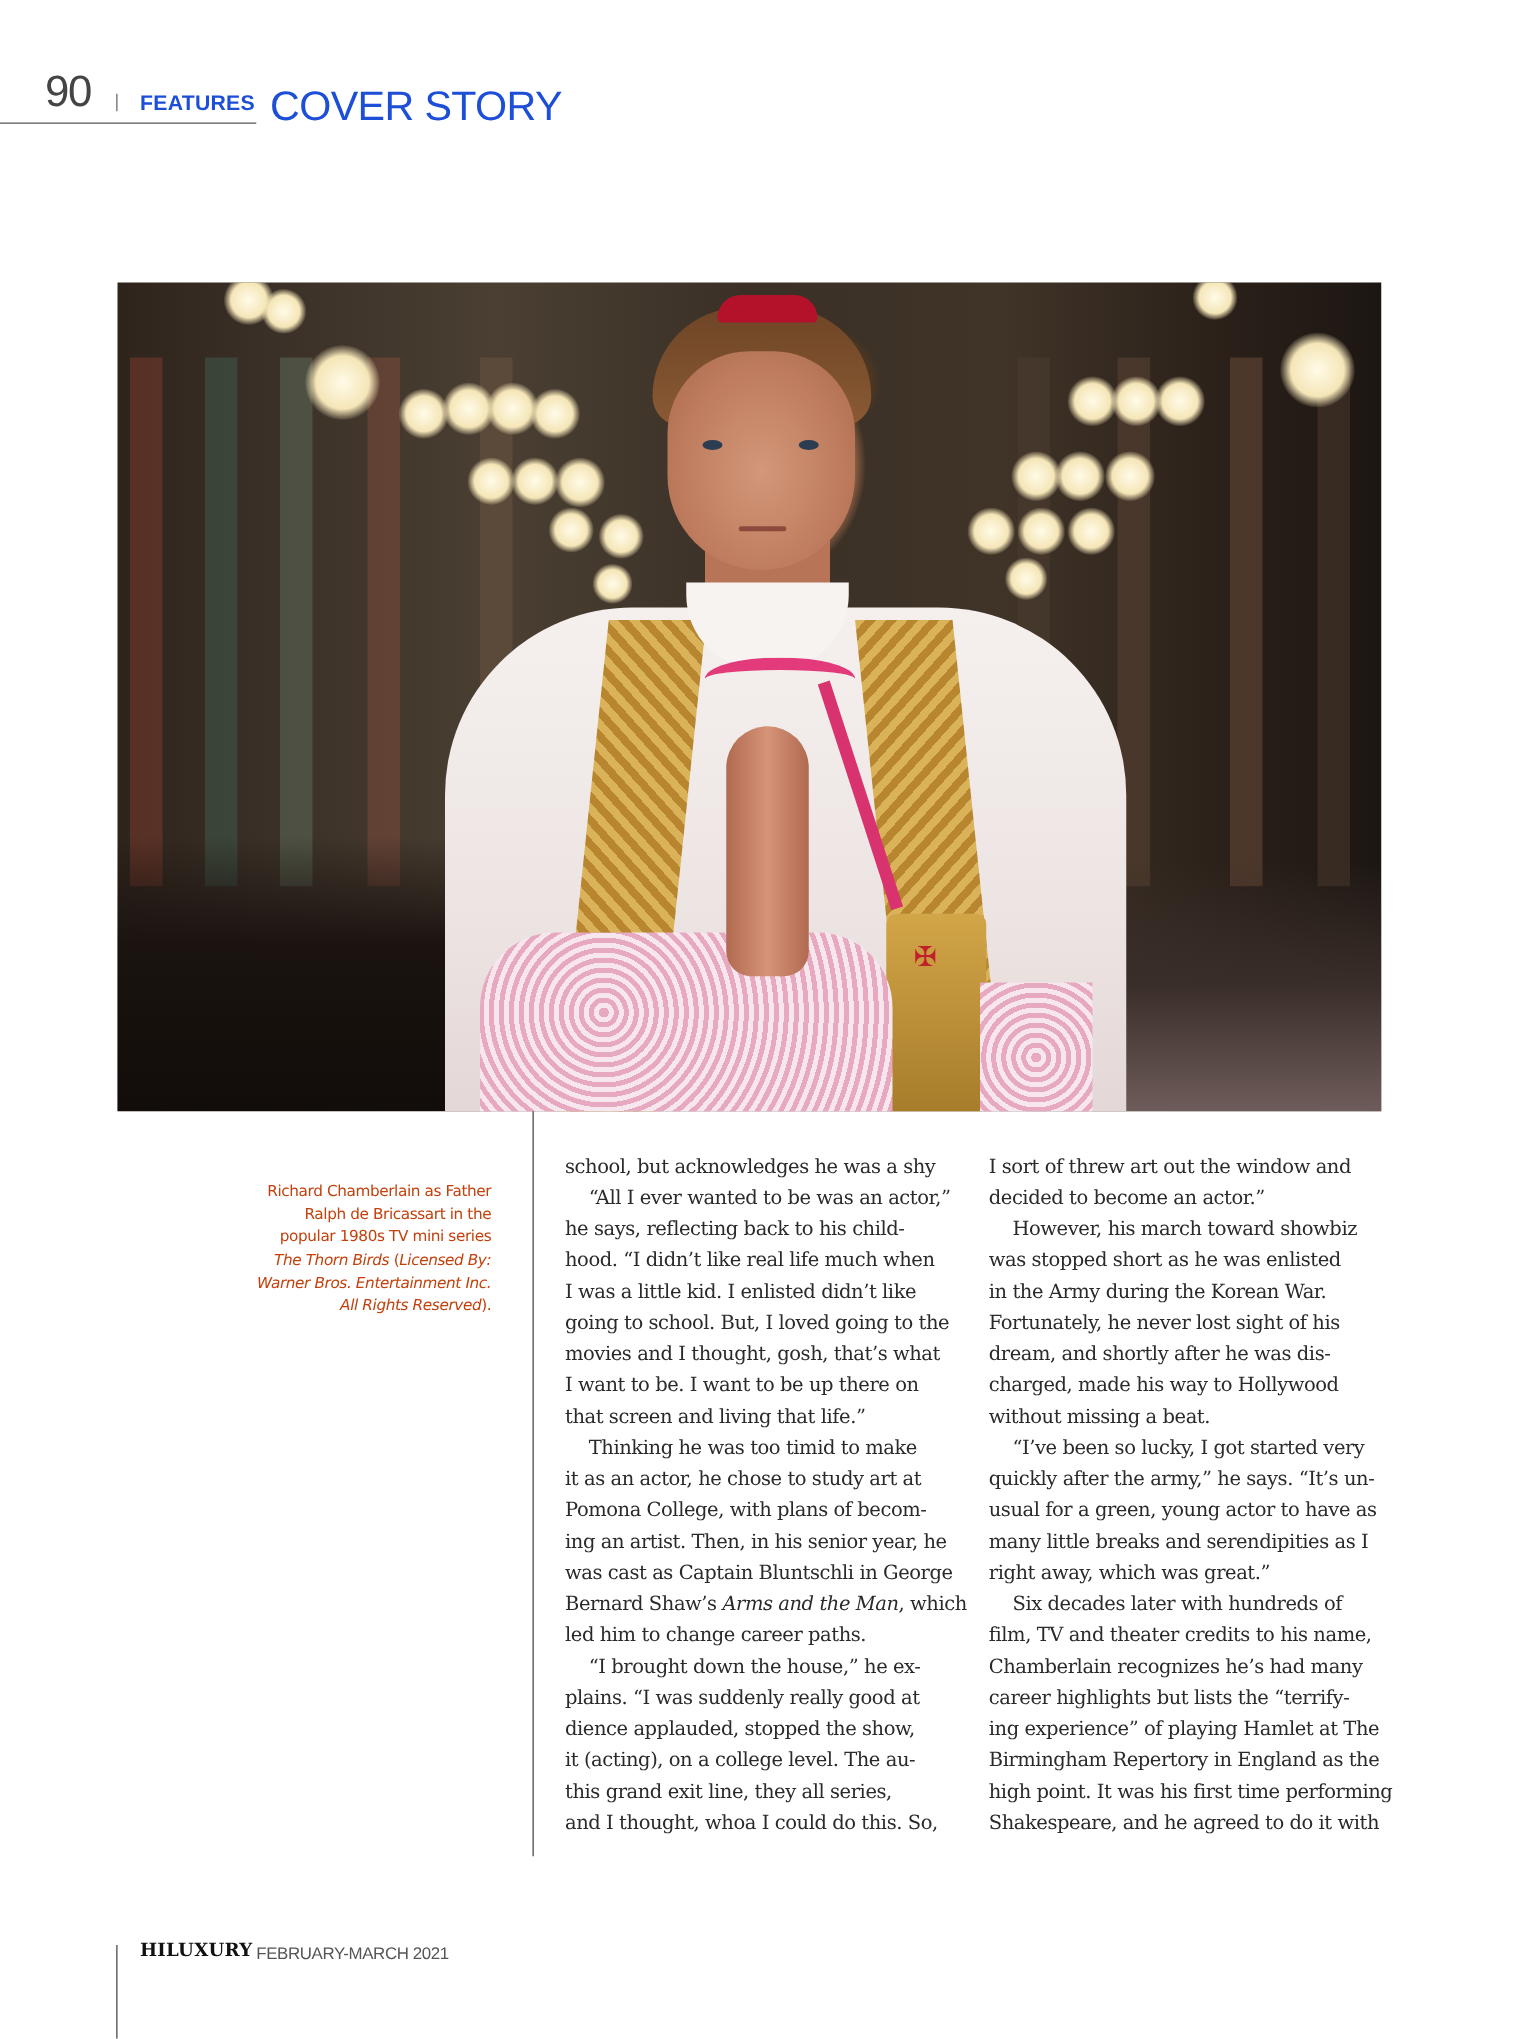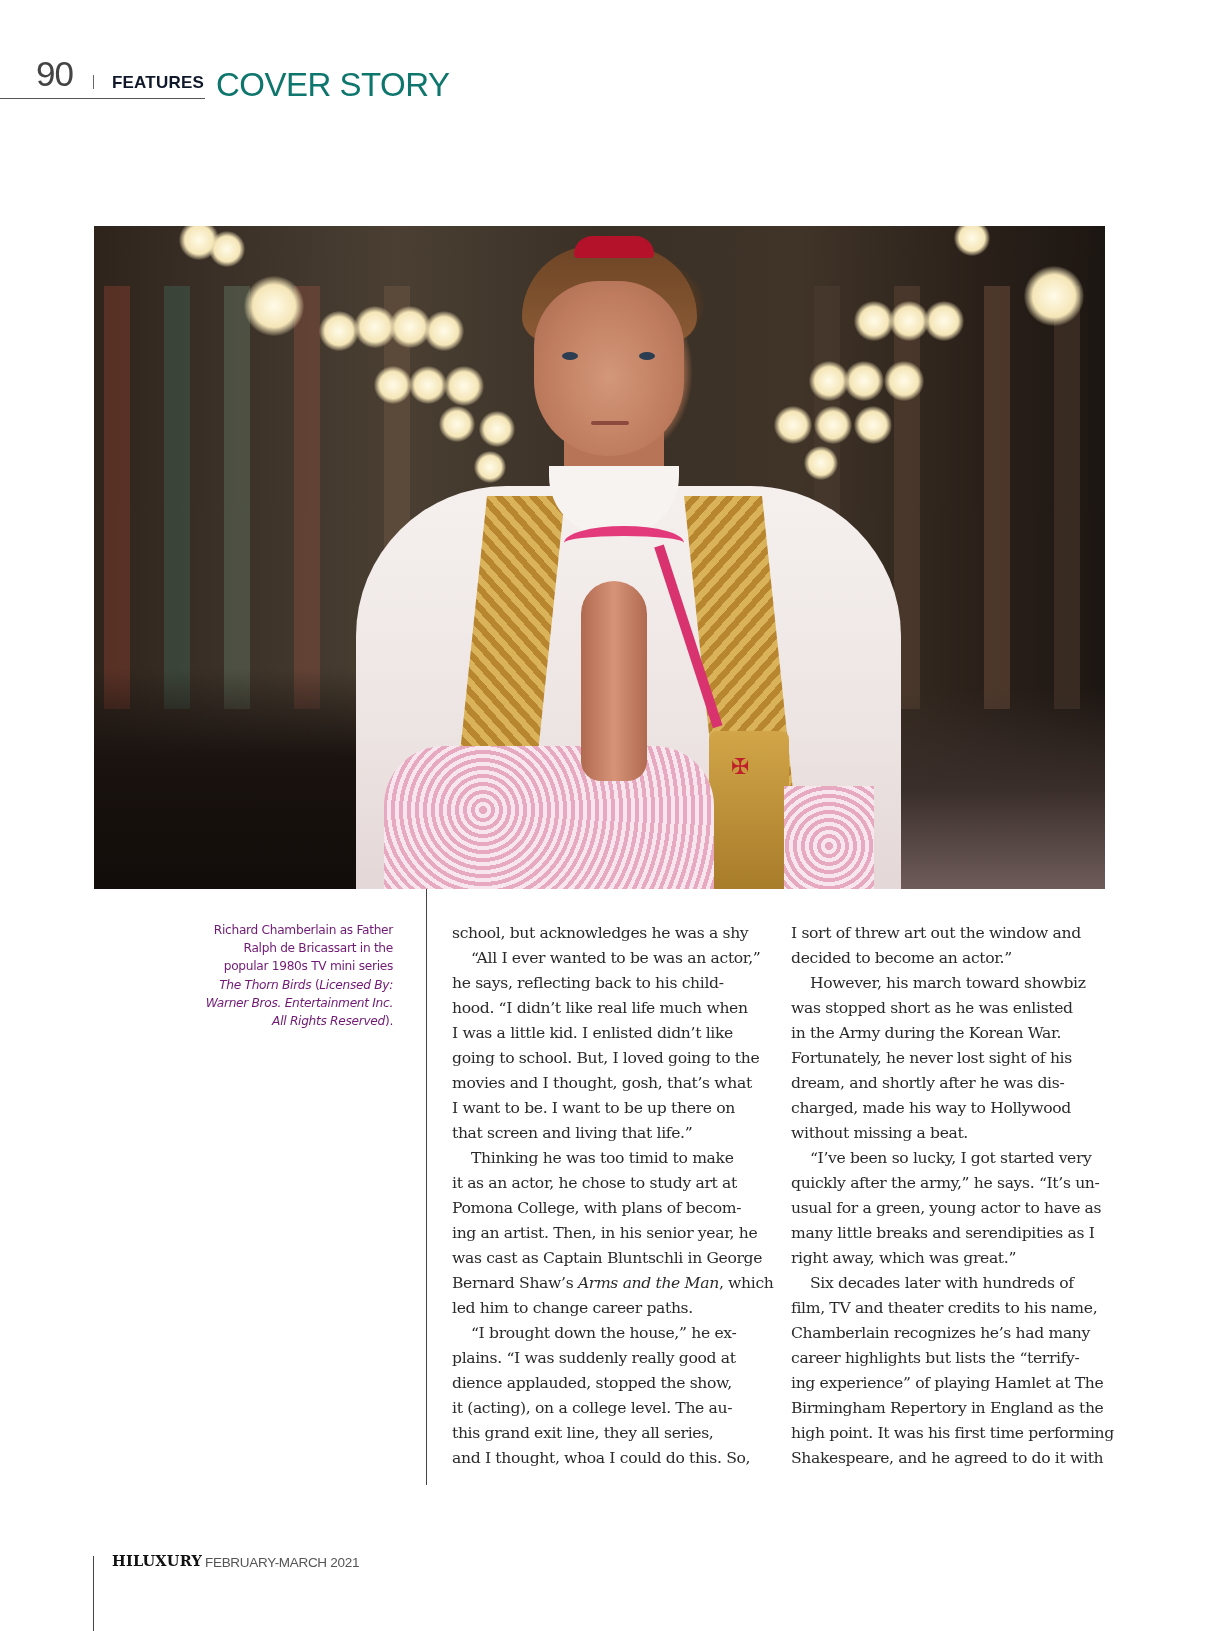--- a/index.html
+++ b/index.html
@@ -3,22 +3,22 @@
   <meta charset="utf-8">
   <style>
     * { margin: 0; padding: 0; box-sizing: border-box; }
     html, body { width: 1218px; height: 1631px; background: #ffffff; overflow: hidden; }
     body { position: relative; font-family: "DejaVu Serif", serif; color: #2b2b2b; }
 
     
     .hdr-rule { position: absolute; left: 0; top: 98px; width: 205px; height: 1px; background: #555; }
     .page-num { position: absolute; left: 36px; top: 56px; font-family: "Liberation Sans", sans-serif; font-weight: 300; font-size: 35px; color: #444; letter-spacing: -1px; line-height: 1; }
     .hdr-sep { position: absolute; left: 93px; top: 75px; width: 1px; height: 14px; background: #666; }
-    .section { position: absolute; left: 112px; top: 74px; font-family: "Liberation Sans", sans-serif; font-weight: 700; font-size: 17px; color: #0f172a; letter-spacing: 0.2px; line-height: 1; }
-    .subsection { position: absolute; left: 216px; top: 68px; font-family: "Liberation Sans", sans-serif; font-weight: 300; font-size: 33px; color: #0f766e; letter-spacing: -0.5px; line-height: 1; }
+    .section { position: absolute; left: 112px; top: 74px; font-family: "Liberation Sans", sans-serif; font-weight: 700; font-size: 17px; color: #1d4ed8; letter-spacing: 0.2px; line-height: 1; }
+    .subsection { position: absolute; left: 216px; top: 68px; font-family: "Liberation Sans", sans-serif; font-weight: 300; font-size: 33px; color: #1d4ed8; letter-spacing: -0.5px; line-height: 1; }
 
     
     .photo { position: absolute; left: 94px; top: 226px; width: 1011px; height: 663px; overflow: hidden;
       background:
         radial-gradient(ellipse 90px 120px at 53% 22%, #c88d6a 0%, #b47554 55%, rgba(0,0,0,0) 70%),
         radial-gradient(ellipse 100px 70px at 53% 12%, #6b4426 0%, #5a3a20 60%, rgba(0,0,0,0) 75%),
         linear-gradient(90deg, #2e241c 0%, #3a3027 12%, #4a3f32 30%, #3a3026 50%, #403428 70%, #2a2019 88%, #1c1612 100%);
     }
     .photo .bokeh { position: absolute; border-radius: 50%; background: radial-gradient(circle, #fffbe8 0%, #f5e6b8 50%, rgba(245,230,184,0) 72%); }
     .photo .column { position: absolute; top: 60px; bottom: 180px; width: 26px; opacity: 0.55; }
@@ -36,21 +36,21 @@
     .photo .ribbon-tail { position: absolute; left: 560px; top: 320px; width: 10px; height: 190px; background: #d8336f; transform: rotate(-18deg); transform-origin: top; }
     .photo .collar { position: absolute; left: 455px; top: 240px; width: 130px; height: 70px; background: #f7f3f0; border-radius: 0 0 60px 60px; }
     .photo .neck { position: absolute; left: 470px; top: 180px; width: 100px; height: 80px; background: #b77457; }
     .photo .face { position: absolute; left: 440px; top: 55px; width: 150px; height: 175px; border-radius: 70px 70px 80px 80px; background: radial-gradient(ellipse at 50% 55%, #d39779 0%, #bf7c5e 60%, #a86a4e 100%); }
     .photo .hair { position: absolute; left: 428px; top: 20px; width: 175px; height: 95px; border-radius: 90px 90px 30px 30px; background: linear-gradient(180deg, #6e4526, #8a5a34); }
     .photo .zucchetto { position: absolute; left: 480px; top: 10px; width: 80px; height: 22px; border-radius: 40px 40px 8px 8px; background: #b3122a; }
     .photo .eye { position: absolute; width: 16px; height: 8px; border-radius: 50%; background: #2c3d52; }
     .photo .mouth { position: absolute; left: 497px; top: 195px; width: 38px; height: 4px; border-radius: 2px; background: #8c4a3e; }
 
     
-    .caption { position: absolute; left: 180px; top: 921px; width: 213px; text-align: right; font-family: "DejaVu Sans", sans-serif; font-size: 12.2px; line-height: 18.2px; color: #701a75; letter-spacing: -0.3px; }
+    .caption { position: absolute; left: 180px; top: 944px; width: 213px; text-align: right; font-family: "DejaVu Sans", sans-serif; font-size: 12.2px; line-height: 18.2px; color: #c2410c; letter-spacing: -0.3px; }
     .caption em { font-style: italic; }
 
     .col-rule { position: absolute; left: 426px; top: 889px; width: 1px; height: 596px; background: #444; }
 
     
     .col { position: absolute; top: 921px; width: 320px; font-family: "DejaVu Serif", serif; font-size: 15.6px; line-height: 25px; color: #2a2a2a; letter-spacing: -0.35px; }
     .col1 { left: 452px; }
     .col2 { left: 791px; }
     .col .ln { display: block; white-space: nowrap; }
     .col .ln.first { padding-left: 19px; }

